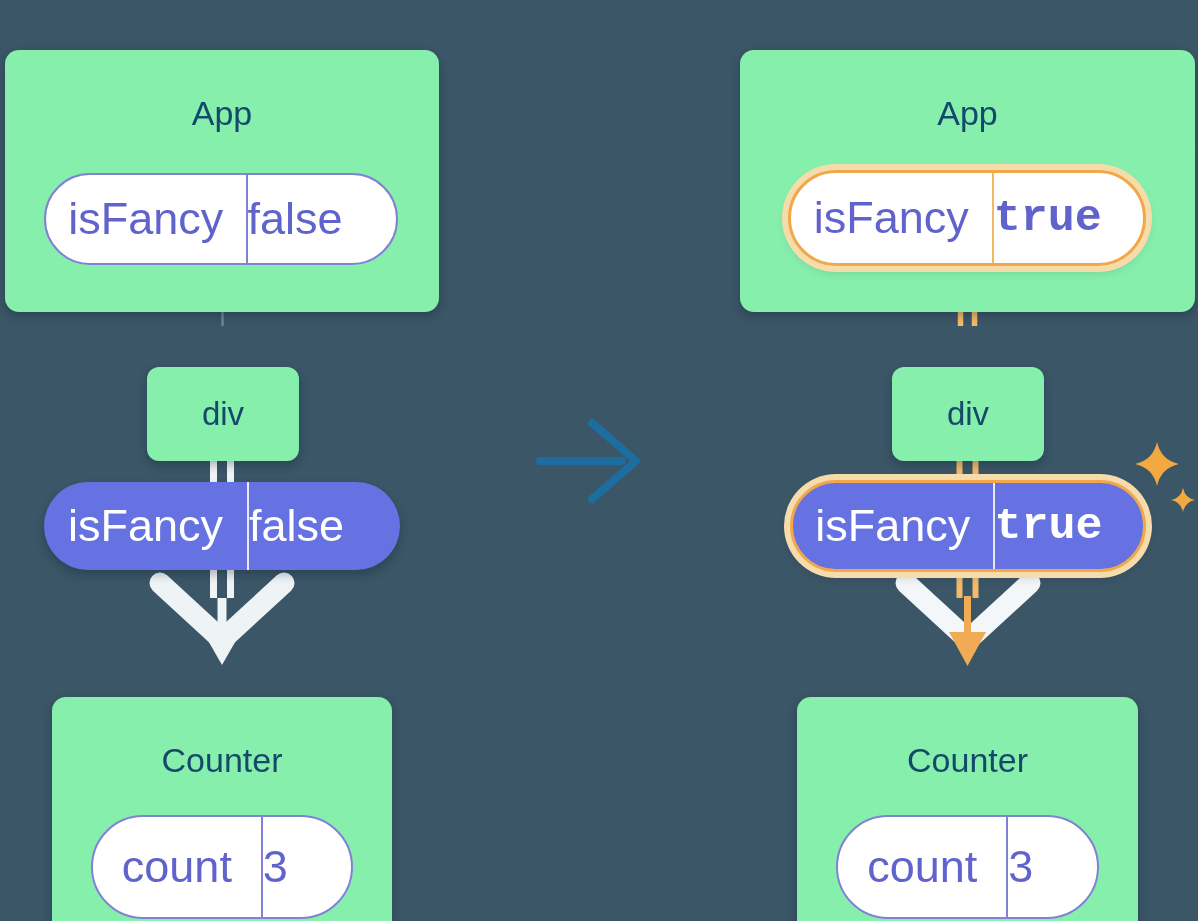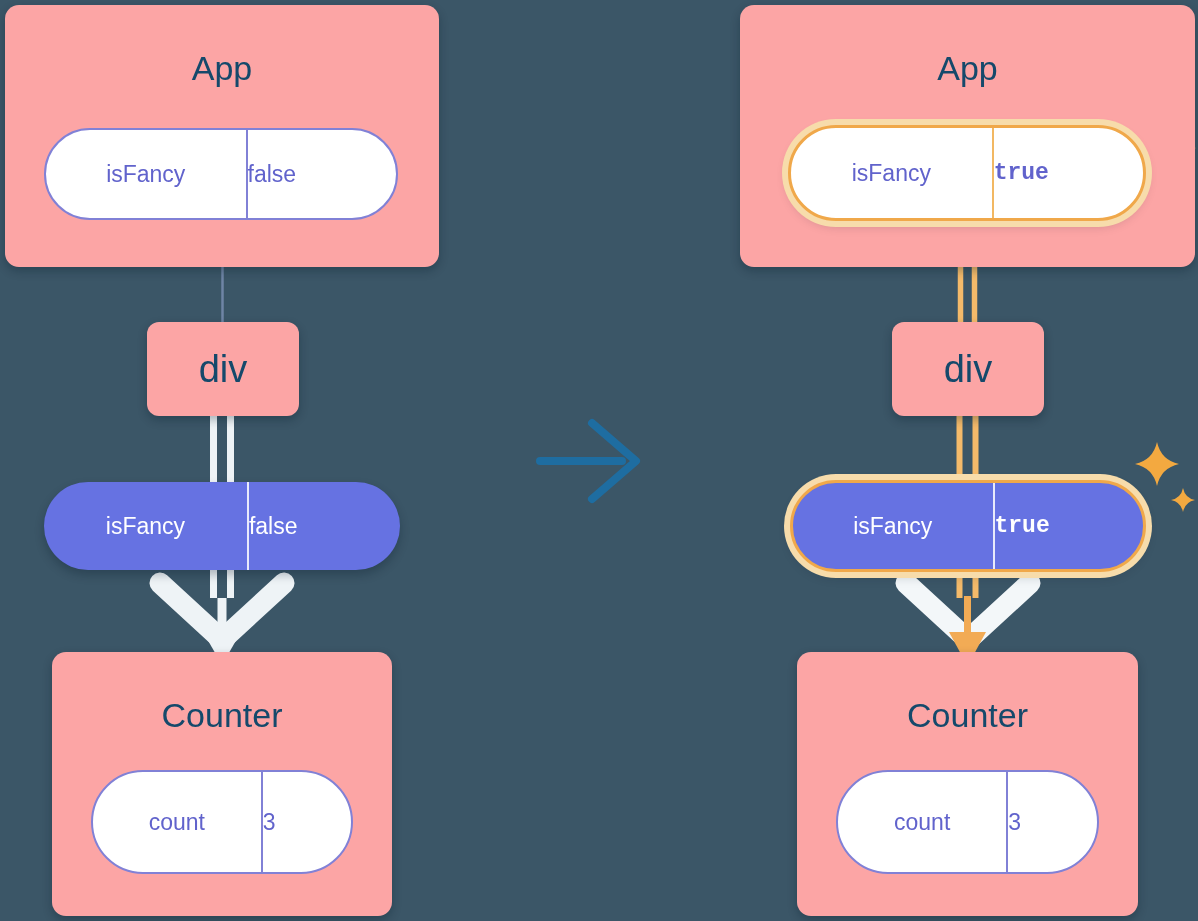--- a/index.html
+++ b/index.html
@@ -4,39 +4,40 @@
 <style>
   html,body { margin:0; padding:0; }
   .canvas {
     position:relative; width:1198px; height:921px;
     background:#3b5667; overflow:hidden;
     font-family:"Liberation Sans", sans-serif;
   }
   .layer { position:absolute; inset:0; width:1198px; height:921px; }
 
   .card {
-    position:absolute; background:#fca5a5; border-radius:14px;
+    position:absolute; background:#86efac; border-radius:14px;
     box-shadow:0 4px 10px rgba(8,25,40,0.30);
+    margin-top:45px;
   }
   .card-title {
     text-align:center; font-size:34px; color:#15496b;
     font-weight:500; padding-top:44px;
   }
   .div-card { display:flex; align-items:center; justify-content:center; border-radius:12px; }
-  .div-title { font-size:38px; color:#15496b; font-weight:500; padding-top:0; }
+  .div-title { font-size:33px; color:#15496b; font-weight:500; padding-top:0; }
 
   .pill {
     position:absolute; display:flex; align-items:stretch;
     border-radius:70px; overflow:hidden; box-sizing:border-box;
   }
   .pill.outline { background:#ffffff; border:2.5px solid #8181d6; color:#6163cc; }
   .pill.filled  { background:#6672e2; color:#ffffff; box-shadow:0 5px 10px rgba(8,25,40,0.28); }
   .pill .seg {
     display:flex; align-items:center; justify-content:center;
-    font-size:23px; min-width:0;
+    font-size:45px; min-width:0;
   }
   .pill .seg.key { flex:0 0 57%; }
   .pill.outline .seg.key { border-right:2px solid #8181d6; }
   .pill.filled  .seg.key { border-right:2px solid rgba(255,255,255,0.85); }
   .count-pill .seg.key { flex:0 0 65%; }
 
   .pill.highlight {
     border:3.5px solid #f0a84a;
     box-shadow:0 0 0 6px #f7dcab, 0 4px 12px rgba(8,25,40,0.22);
   }

